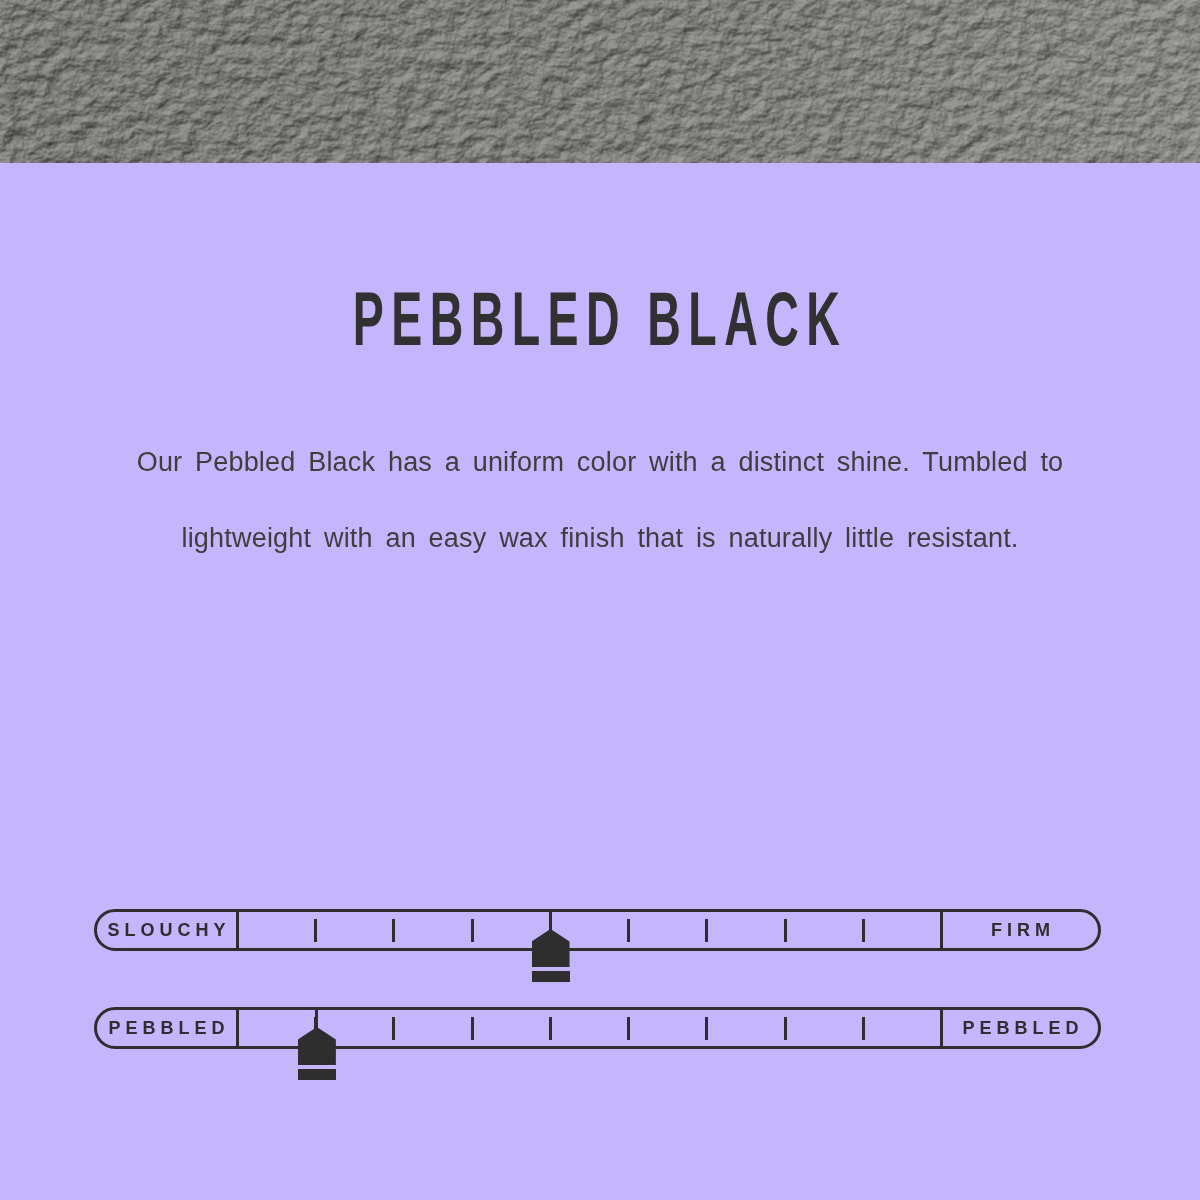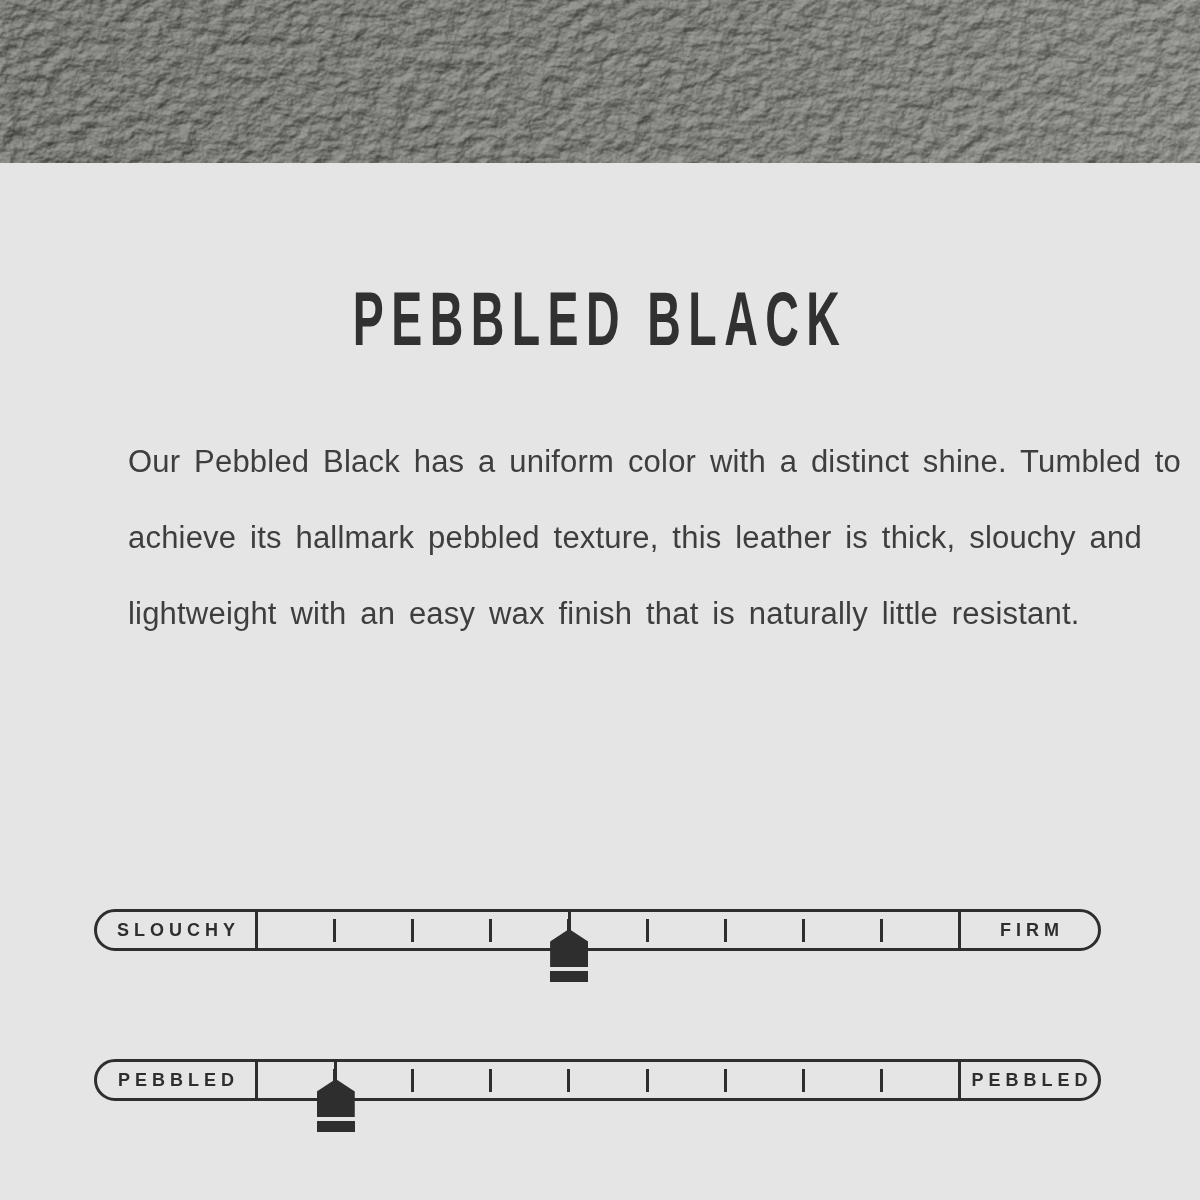--- a/index.html
+++ b/index.html
@@ -3,21 +3,21 @@
 <meta charset="utf-8">
 <style>
   * { margin: 0; padding: 0; box-sizing: border-box; }
   html, body { width: 1200px; height: 1200px; }
   body { font-family: "Liberation Sans", "DejaVu Sans", sans-serif; }
 
   .page {
     position: relative;
     width: 1200px;
     height: 1200px;
-    background: #e5e5e5;
+    background: #c4b5fd;
     overflow: hidden;
     color: var(--ink);
   }
   :root { --ink: #2e2e2e; }
 
   
   .hero {
     position: absolute;
     top: 0; left: 0;
     width: 1200px; height: 163px;
@@ -42,21 +42,21 @@
     transform-origin: 50% 50%;
   }
 
   
   .desc {
     position: absolute;
     top: 424px;
     left: 128px;
     width: 944px;
     color: #3e3e3e;
-    font-size: 31px;
+    font-size: 27px;
   }
   .desc-line {
     height: 76px;
     line-height: 76px;
     white-space: nowrap;
     text-align: center;
     word-spacing: 5px;
     letter-spacing: 0.2px;
   }
 
@@ -64,34 +64,34 @@
   .scale {
     position: absolute;
     left: 94px;
     width: 1007px;
     height: 42px;
     border: 3px solid var(--ink);
     border-radius: 22px;
     display: flex;
   }
   .scale.first  { top: 909px; }
-  .scale.second { top: 1059px; }
+  .scale.second { top: 1007px; }
 
   .scale-cap {
     display: flex;
     align-items: center;
     justify-content: center;
     font-size: 18px;
     font-weight: 700;
     letter-spacing: 5px;
     text-indent: 5px; 
     color: var(--ink);
   }
-  .scale-cap.left  { width: 161px; border-right: 3px solid var(--ink); }
-  .scale-cap.right { width: 140px; border-left: 3px solid var(--ink); }
+  .scale-cap.left  { width: 142px; border-right: 3px solid var(--ink); }
+  .scale-cap.right { width: 158px; border-left: 3px solid var(--ink); }
 
   .scale-track {
     flex: 1;
     position: relative;
     display: flex;
     justify-content: space-evenly;
     align-items: center;
   }
   .tick {
     width: 3px;
@@ -155,21 +155,20 @@
       <rect x="0" y="0" width="1200" height="163" fill="#1b1b19"></rect>
       <rect x="0" y="0" width="1200" height="163" filter="url(#leatherF)"></rect>
       <rect x="0" y="0" width="1200" height="163" fill="url(#heroShade)"></rect>
     </svg>
   </div>
 
   <h1 class="title">PEBBLED BLACK</h1>
 
   <div class="desc">
     <div class="desc-line">Our Pebbled Black has a uniform color with a distinct shine. Tumbled to</div>
-    <div class="desc-line">achieve its hallmark pebbled texture, this leather is thick, slouchy and</div>
     <div class="desc-line">lightweight with an easy wax finish that is naturally little resistant.</div>
   </div>
 
   <div class="scale first">
     <div class="scale-cap left">SLOUCHY</div>
     <div class="scale-track">
       <div class="marker" style="left: 44.4444%;">
         <div class="marker-stem"></div>
         <div class="marker-pointer"></div>
         <div class="marker-base"></div>

